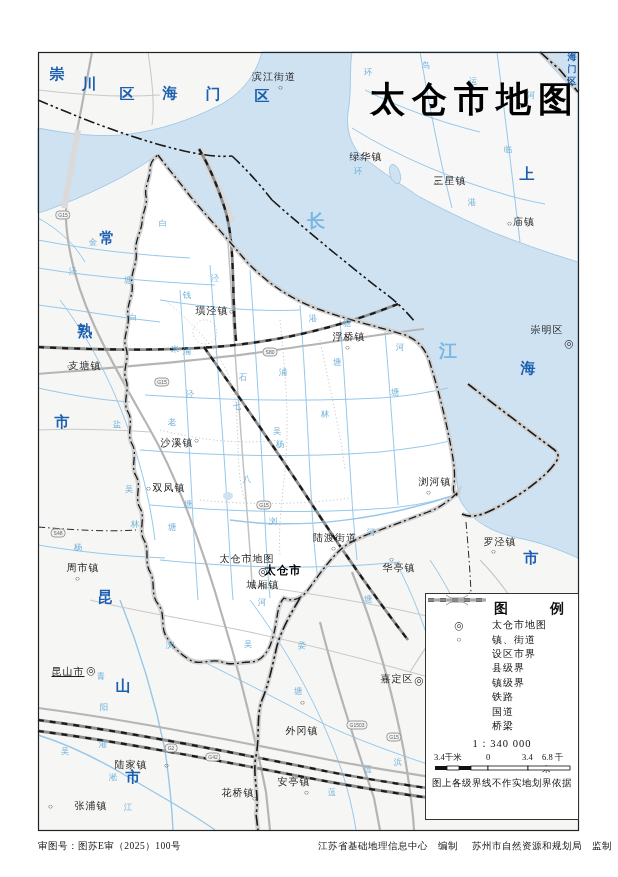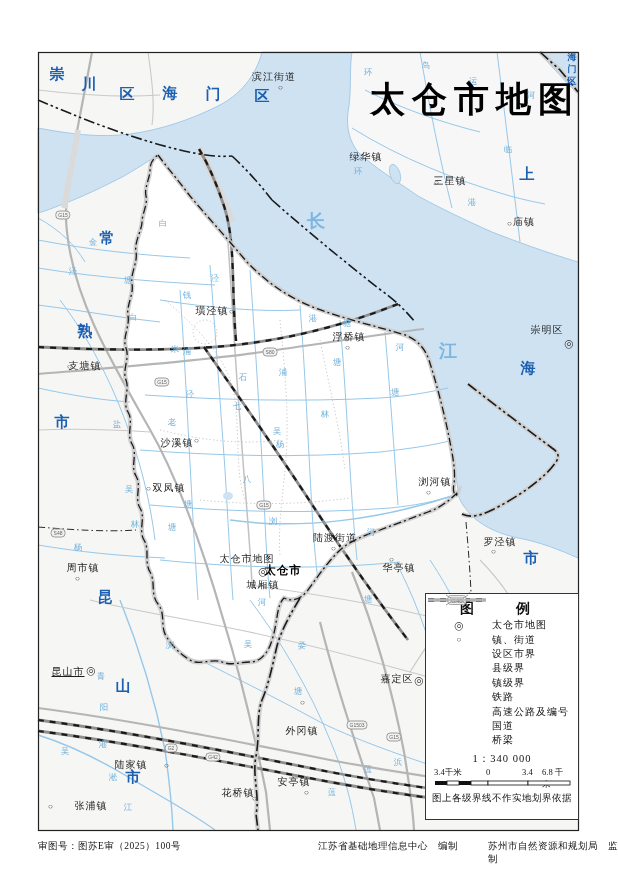--- a/index.html
+++ b/index.html
@@ -15,21 +15,21 @@
   .waterchar{font-family:"Liberation Serif",serif;color:#79b6e0;font-weight:bold;}
   .river{font-family:"Liberation Serif",serif;color:#6fb0da;}
   .badge{font-family:"Liberation Sans",sans-serif;background:#f2f2f2;border:1px solid #9a9a9a;
          border-radius:4px;color:#666;padding:0 2px;line-height:7px;font-size:5px;height:7px;display:inline-block;}
   .badge.vert{transform:translate(-50%,-50%) rotate(90deg);}
   .title{position:absolute;left:360px;top:76px;width:230px;text-align:center;
          font-family:"Liberation Sans","DejaVu Sans",sans-serif;font-weight:bold;
          font-size:35px;letter-spacing:7px;color:#000;}
   .legend{position:absolute;left:425px;top:593px;width:154px;height:227px;background:#fff;
           border:1.5px solid #333;box-sizing:border-box;z-index:5;}
-  .lg-title{text-align:center;font-size:14px;font-weight:bold;letter-spacing:14px;margin-top:6px;color:#111;}
+  .lg-title{text-align:right;font-size:14px;font-weight:bold;letter-spacing:14px;margin-top:6px;color:#111;}
   .lg-row{display:flex;align-items:center;height:14.4px;}
   .lg-sym{width:66px;display:flex;justify-content:center;align-items:center;color:#333;}
   .lg-sym .rg{font-size:11px;line-height:10px;}
   .lg-sym .tw{font-size:8px;line-height:10px;}
   .lg-label{font-size:10px;color:#111;letter-spacing:1px;}
   .lg-ratio{text-align:center;font-size:10.5px;color:#111;margin-top:4px;letter-spacing:1px;}
   .lg-bar{position:relative;height:24px;margin:1px 8px 0 8px;font-size:8.5px;color:#111;}
   .lg-bar span{position:absolute;top:0;}
   .lg-note{text-align:center;font-size:9.5px;color:#111;margin-top:1px;letter-spacing:0.5px;}
   .footer span{position:absolute;font-size:9.5px;color:#111;letter-spacing:0.5px;}
@@ -338,30 +338,20 @@
             <svg width="62" height="12" viewBox="0 0 62 12">
               <line x1="2" y1="6" x2="60" y2="6" stroke="#8f8f8f" stroke-width="3"></line>
               <line x1="2" y1="6" x2="60" y2="6" stroke="#111" stroke-width="3" stroke-dasharray="6 6"></line>
             </svg>
           </div>
           <span class="lg-label">铁路</span>
         </div>
         <div class="lg-row">
           <div class="lg-sym">
             <svg width="62" height="12" viewBox="0 0 62 12">
-              <line x1="2" y1="6" x2="60" y2="6" stroke="#b5b5b5" stroke-width="2.4"></line>
-              <rect x="22" y="1.5" width="18" height="9" rx="2.5" fill="#f0f0f0" stroke="#888" stroke-width="0.7"></rect>
-              <text x="31" y="8.5" font-size="6" text-anchor="middle" fill="#555" font-family="Liberation Sans, sans-serif">G40</text>
-            </svg>
-          </div>
-          <span class="lg-label">高速公路及编号</span>
-        </div>
-        <div class="lg-row">
-          <div class="lg-sym">
-            <svg width="62" height="12" viewBox="0 0 62 12">
               <line x1="2" y1="6" x2="60" y2="6" stroke="#b0b0b0" stroke-width="1.6"></line>
             </svg>
           </div>
           <span class="lg-label">国道</span>
         </div>
         <div class="lg-row">
           <div class="lg-sym">
             <svg width="62" height="12" viewBox="0 0 62 12">
               <path d="M24,4 h14 M24,8 h14 M20,1 l5,3.2 M20,11 l5,-3.2 M42,1 l-5,3.2 M42,11 l-5,-3.2" stroke="#999" stroke-width="1" fill="none"></path>
             </svg>
@@ -383,16 +373,16 @@
       <rect x="54" y="3" width="40" height="4" fill="#fff" stroke="#111" stroke-width="0.8"></rect>
       <rect x="94" y="3" width="42" height="4" fill="#fff" stroke="#111" stroke-width="0.8"></rect>
     </svg>
   </div>
   <div class="lg-note">图上各级界线不作实地划界依据</div>
 </div>
 
 <div class="footer">
   <span style="left:38px;top:840px">审图号：图苏E审（2025）100号</span>
   <span style="left:318px;top:840px">江苏省基础地理信息中心　编制</span>
-  <span style="left:488px;top:840px">苏州市自然资源和规划局　监制</span>
+  <span style="left:472px;top:840px">苏州市自然资源和规划局　监制</span>
 </div>
 
 </div>
 
 </body></html>

